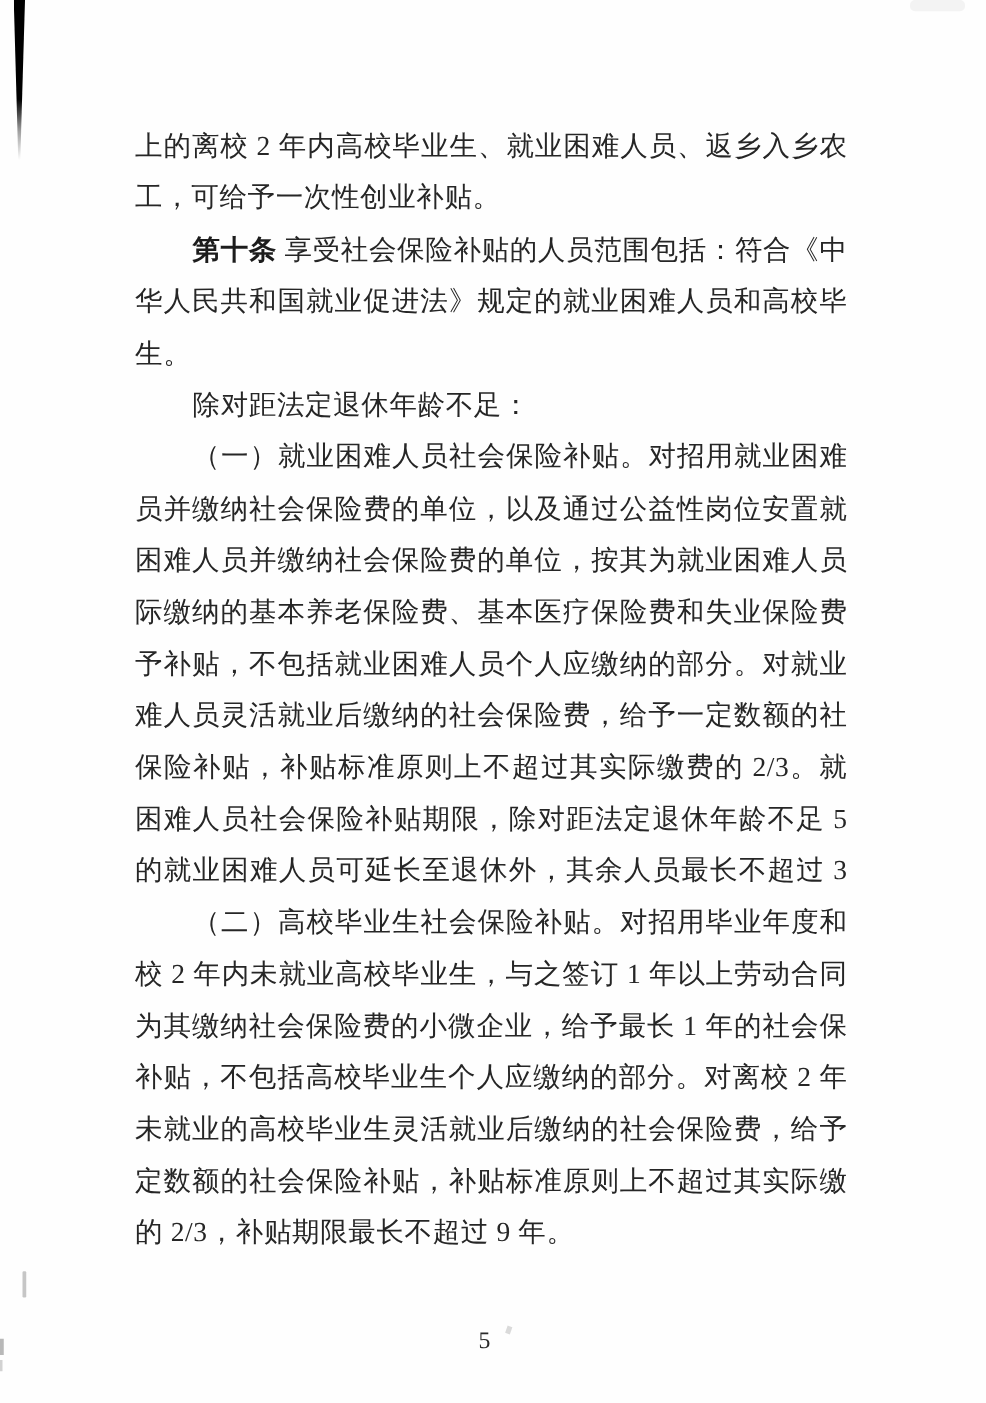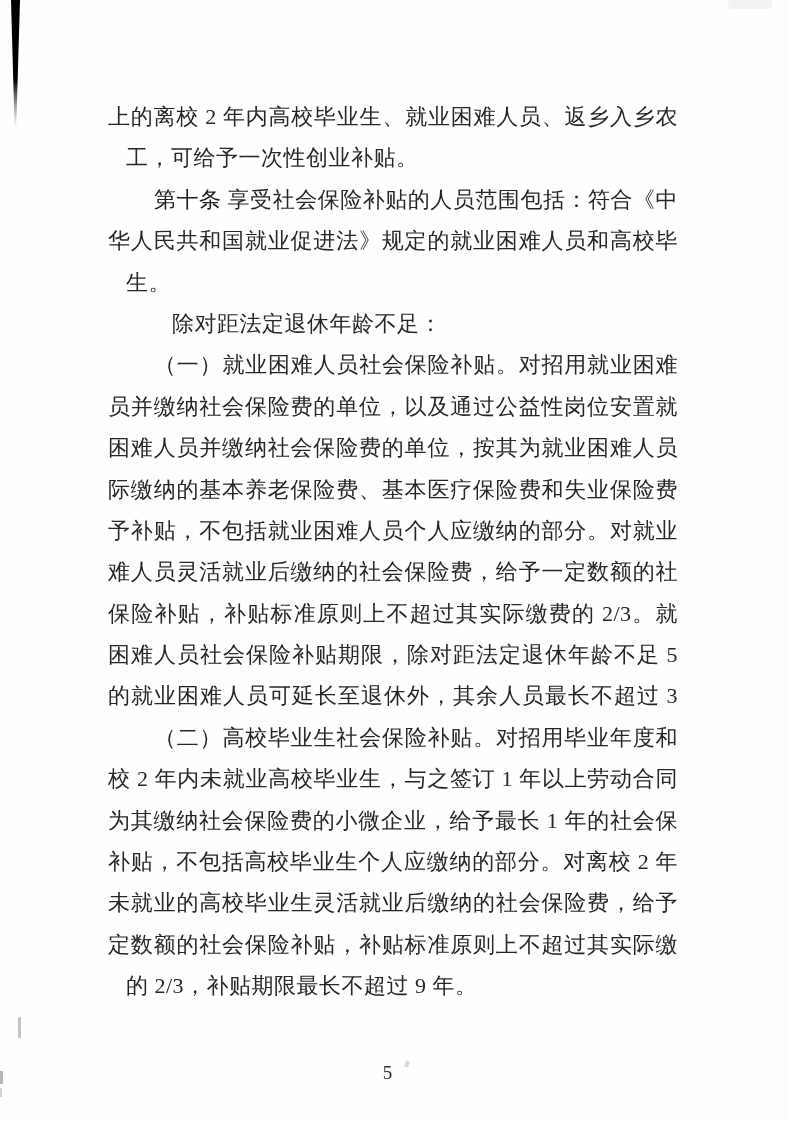--- a/index.html
+++ b/index.html
@@ -27,23 +27,23 @@
   }
   .line {
     font-size: 22px;
     line-height: 41.4px;
     height: 41.4px;
     overflow: hidden;
     text-align: justify;
     letter-spacing: 0.5px;
   }
   .line.fill { text-align-last: justify; }
-  .line.end  { text-align-last: left; margin-left: 18px; }
+  .line.end  { text-align-last: left; }
   .line.indent { text-indent: 46px; }
-  .bold { font-weight: normal; color: #1c1c1c; }
+  .bold { font-weight: bold; color: #1c1c1c; }
 
   .pagenum {
     position: absolute;
     top: 1061px;
     left: 0;
     width: 100%;
     text-align: center;
     font-size: 19px;
     line-height: 24px;
     color: #2a2a2a;

